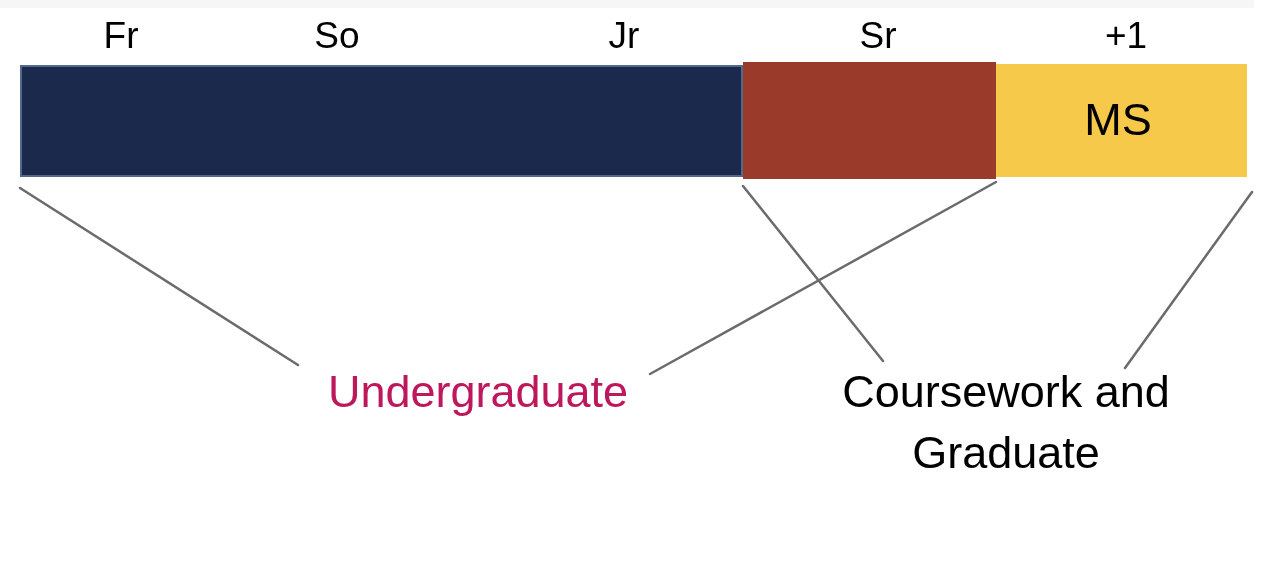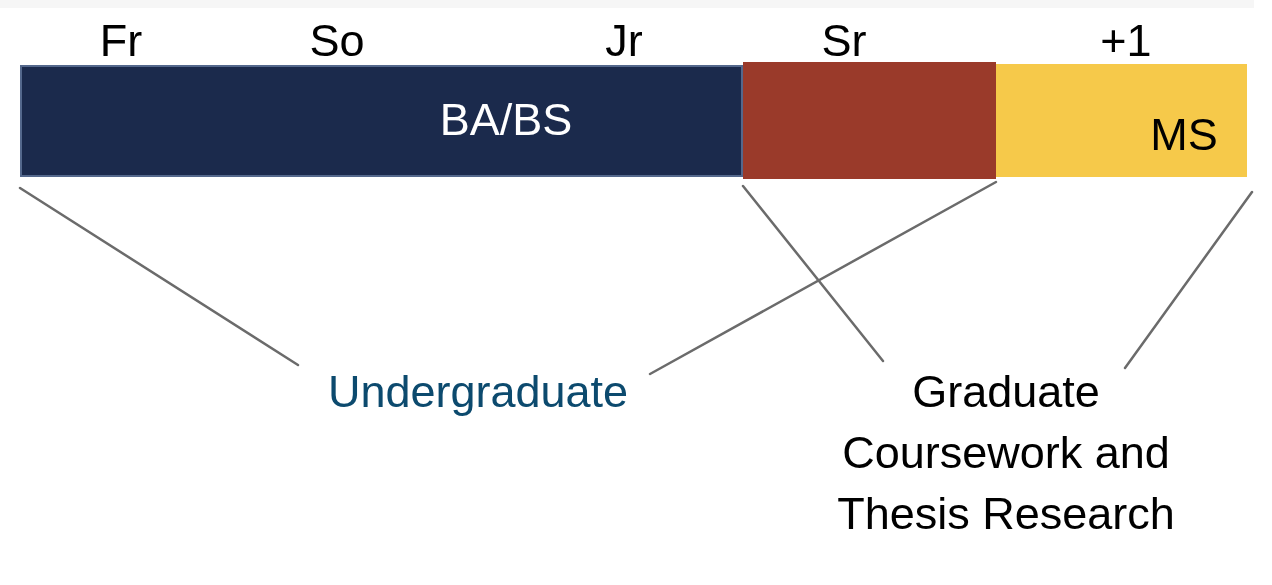--- a/index.html
+++ b/index.html
@@ -11,38 +11,38 @@
     font-family:"Liberation Sans", sans-serif;
     color:#000;
   }
   .top-strip{
     position:absolute;left:0;top:0;
     width:1254px;height:8px;
   }
   .year-label{
     position:absolute;top:16px;
     transform:translateX(-50%);
-    font-size:45px;line-height:1.1;
+    font-size:37px;line-height:1.1;
     white-space:nowrap;
     text-align:right;
   }
   .segment{position:absolute;}
   .seg-navy{
     left:20px;top:65px;width:723px;height:112px;
     box-sizing:border-box;border:2px solid #54688c;
   }
   .seg-red{left:743px;top:62px;width:253px;height:117px;}
   .seg-yellow{left:996px;top:64px;width:251px;height:113px;}
   .bar-text{
     position:absolute;top:119px;
     transform:translate(-50%,-50%);
     font-size:45px;line-height:1;white-space:nowrap;
   }
   .bar-text.babs{left:506px;}
-  .bar-text.ms{left:1184px;margin-top:15px;}
+  .bar-text.ms{left:1118px;}
   .connector-svg{position:absolute;left:0;top:0;pointer-events:none;}
   .caption{
     position:absolute;
     transform:translateX(-50%);
     text-align:center;
     font-size:45px;line-height:61px;
     white-space:nowrap;
   }
   .caption-undergrad{left:478px;top:361px;}
   .caption-grad{left:1006px;top:361px;}
@@ -50,40 +50,38 @@
 </head>
 <body>
 
 <div class="stage">
 
   <div class="top-strip" style="background-color: rgb(246, 246, 246);"></div>
 
   <div class="year-label" style="left:121px">Fr</div>
   <div class="year-label" style="left:337px">So</div>
   <div class="year-label" style="left:624px">Jr</div>
-  <div class="year-label" style="left:844px">Sr</div>
+  <div class="year-label" style="left:878px">Sr</div>
   <div class="year-label" style="left:1126px">+1</div>
 
   <div class="segment seg-navy" style="background-color: rgb(27, 42, 76); border-color: rgb(84, 104, 140);"></div>
   <div class="segment seg-red" style="background-color: rgb(154, 58, 42);"></div>
   <div class="segment seg-yellow" style="background-color: rgb(246, 201, 74);"></div>
 
-  <div class="bar-text babs" style="color: rgb(255, 255, 255);">BA/BS</div>
   <div class="bar-text ms" style="color: rgb(0, 0, 0);">MS</div>
 
   <svg class="connector-svg" width="1272" height="585" viewBox="0 0 1272 585">
     <line x1="20" y1="188" x2="298" y2="365" stroke-width="2.5" stroke-linecap="round" stroke="#6b6b6b"></line>
     <line x1="996" y1="182" x2="650" y2="374" stroke-width="2.5" stroke-linecap="round" stroke="#6b6b6b"></line>
     <line x1="743" y1="186" x2="883" y2="361" stroke-width="2.5" stroke-linecap="round" stroke="#6b6b6b"></line>
     <line x1="1252" y1="192" x2="1125" y2="368" stroke-width="2.5" stroke-linecap="round" stroke="#6b6b6b"></line>
   </svg>
 
-  <div class="caption caption-undergrad" style="color: #0c4a6e;">
+  <div class="caption caption-undergrad" style="color: #be185d;">
     <div>Undergraduate</div>
   </div>
 
   <div class="caption caption-grad" style="color: rgb(0, 0, 0);">
+    <div>Coursework and</div>
     <div>Graduate</div>
-    <div>Coursework and</div>
-    <div>Thesis Research</div>
   </div>
 
 </div>
 
 </body></html>

